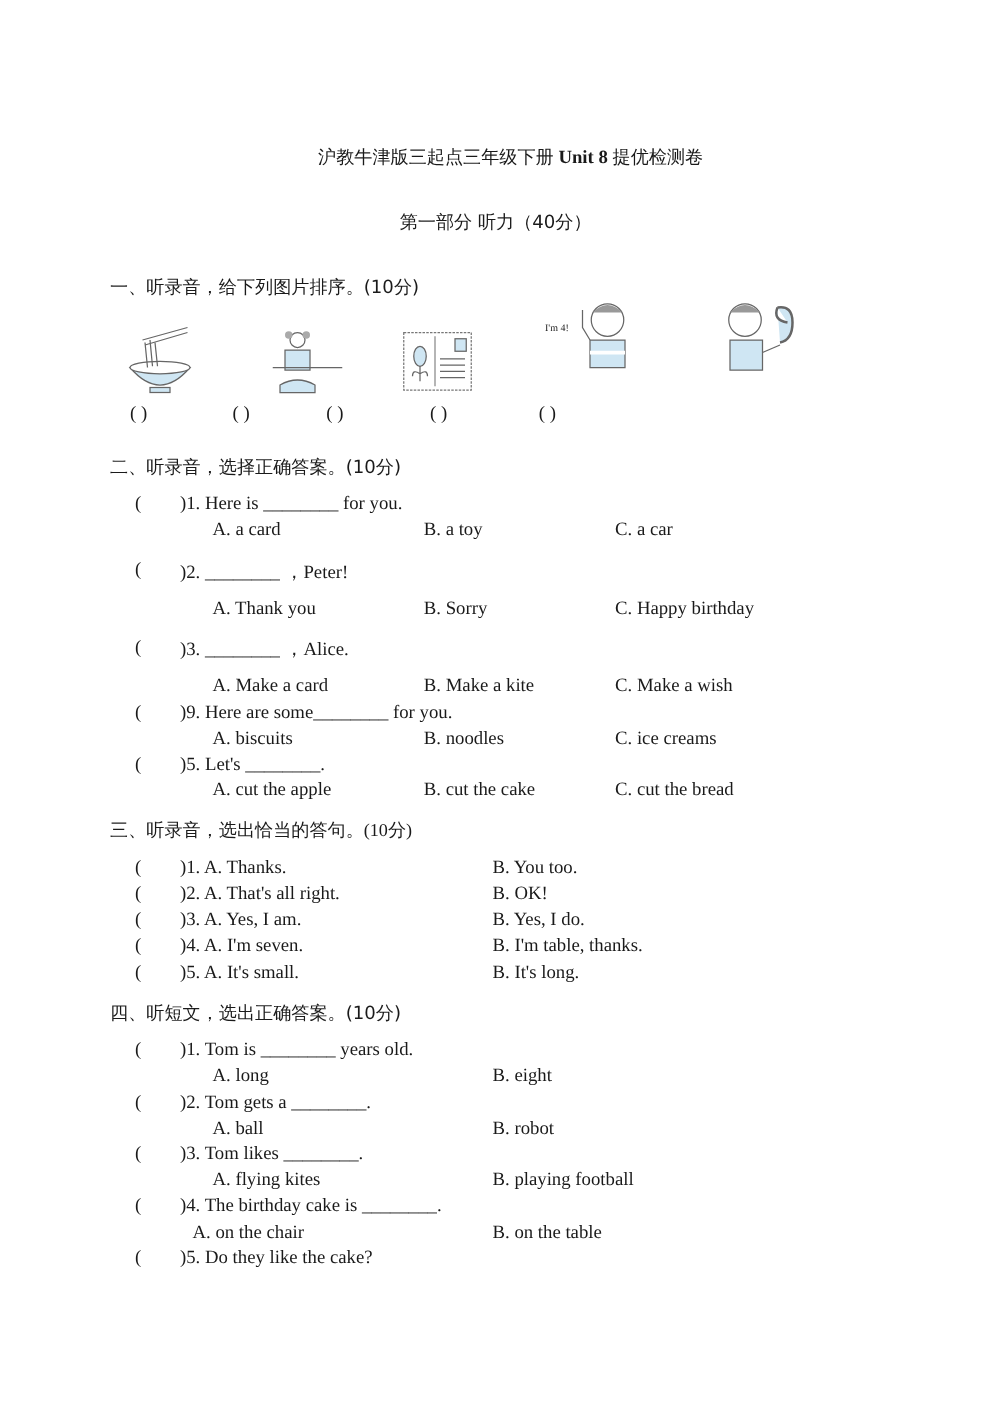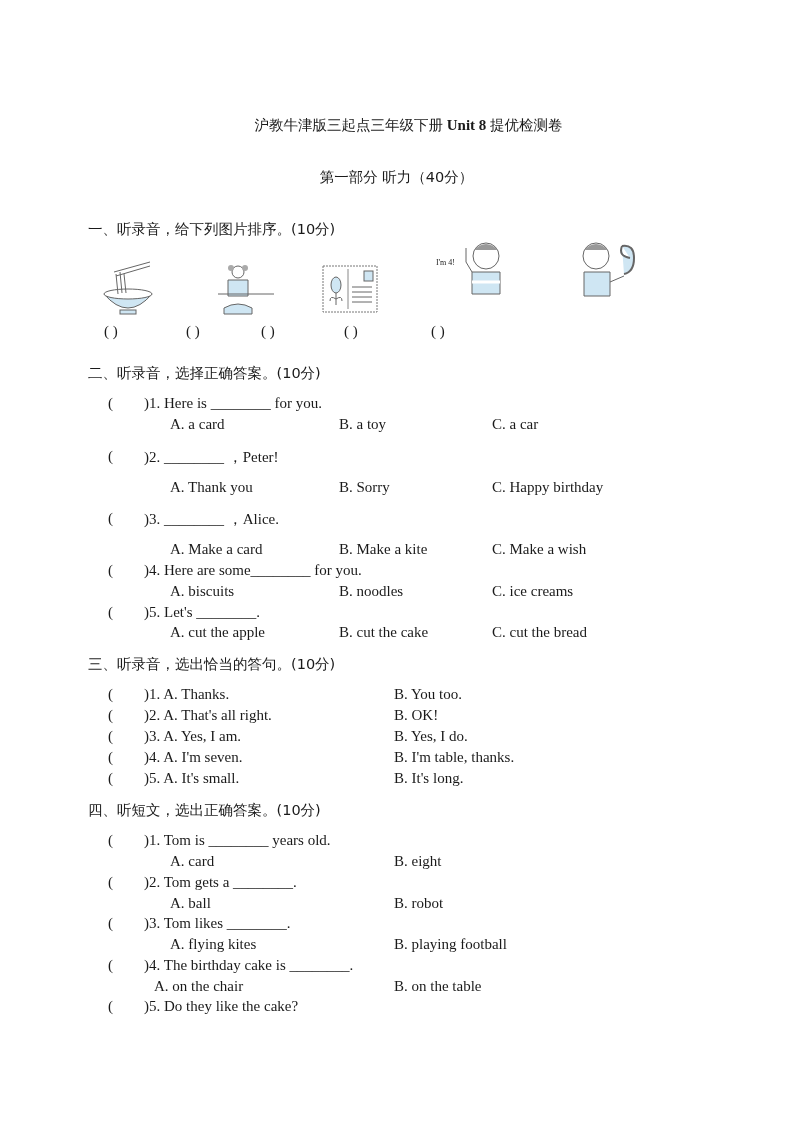--- a/index.html
+++ b/index.html
@@ -97,34 +97,34 @@
 </div>
 <div>
   <span class="abs q" style="left:108px;top:510px">(</span>
   <span class="abs q" style="left:144px;top:510px">)3. ________ ，Alice.</span>
   <span class="abs q" style="left:170px;top:541px">A. Make a card</span>
   <span class="abs q" style="left:339px;top:541px">B. Make a kite</span>
   <span class="abs q" style="left:492px;top:541px">C. Make a wish</span>
 </div>
 <div>
   <span class="abs q" style="left:108px;top:562px">(</span>
-  <span class="abs q" style="left:144px;top:562px">)4. Here are some________ for you.</span>
+  <span class="abs q" style="left:144px;top:562px">)9. Here are some________ for you.</span>
   <span class="abs q" style="left:170px;top:583px">A. biscuits</span>
   <span class="abs q" style="left:339px;top:583px">B. noodles</span>
   <span class="abs q" style="left:492px;top:583px">C. ice creams</span>
 </div>
 <div>
   <span class="abs q" style="left:108px;top:604px">(</span>
   <span class="abs q" style="left:144px;top:604px">)5. Let's ________.</span>
   <span class="abs q" style="left:170px;top:624px">A. cut the apple</span>
   <span class="abs q" style="left:339px;top:624px">B. cut the cake</span>
   <span class="abs q" style="left:492px;top:624px">C. cut the bread</span>
 </div>
 
-<div class="abs sec cn" style="top:655px;">三、听录音，选出恰当的答句。(10分)</div>
+<div class="abs sec cn" style="top:655px;font-family:Liberation Serif, serif;">三、听录音，选出恰当的答句。(10分)</div>
 
 <div>
   <span class="abs q" style="left:108px;top:686px">(</span>
   <span class="abs q" style="left:144px;top:686px">)1. A. Thanks.</span>
   <span class="abs q" style="left:394px;top:686px">B. You too.</span>
 </div>
 <div>
   <span class="abs q" style="left:108px;top:707px">(</span>
   <span class="abs q" style="left:144px;top:707px">)2. A. That's all right.</span>
   <span class="abs q" style="left:394px;top:707px">B. OK!</span>
@@ -143,21 +143,21 @@
   <span class="abs q" style="left:108px;top:770px">(</span>
   <span class="abs q" style="left:144px;top:770px">)5. A. It's small.</span>
   <span class="abs q" style="left:394px;top:770px">B. It's long.</span>
 </div>
 
 <div class="abs sec cn" style="top:801px;">四、听短文，选出正确答案。(10分)</div>
 
 <div>
   <span class="abs q" style="left:108px;top:832px">(</span>
   <span class="abs q" style="left:144px;top:832px">)1. Tom is ________ years old.</span>
-  <span class="abs q" style="left:170px;top:853px">A. card</span>
+  <span class="abs q" style="left:170px;top:853px">A. long</span>
   <span class="abs q" style="left:394px;top:853px">B. eight</span>
 </div>
 <div>
   <span class="abs q" style="left:108px;top:874px">(</span>
   <span class="abs q" style="left:144px;top:874px">)2. Tom gets a ________.</span>
   <span class="abs q" style="left:170px;top:895px">A. ball</span>
   <span class="abs q" style="left:394px;top:895px">B. robot</span>
 </div>
 <div>
   <span class="abs q" style="left:108px;top:915px">(</span>

